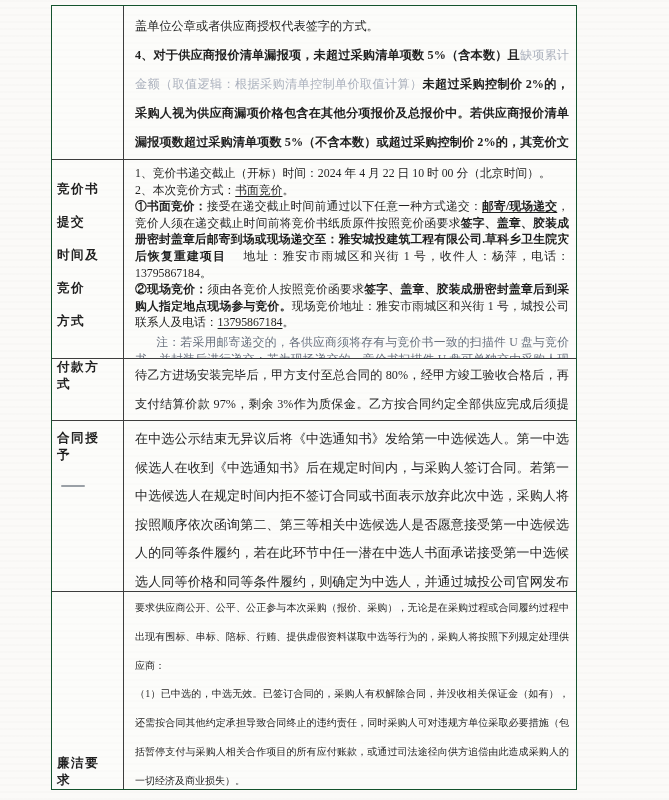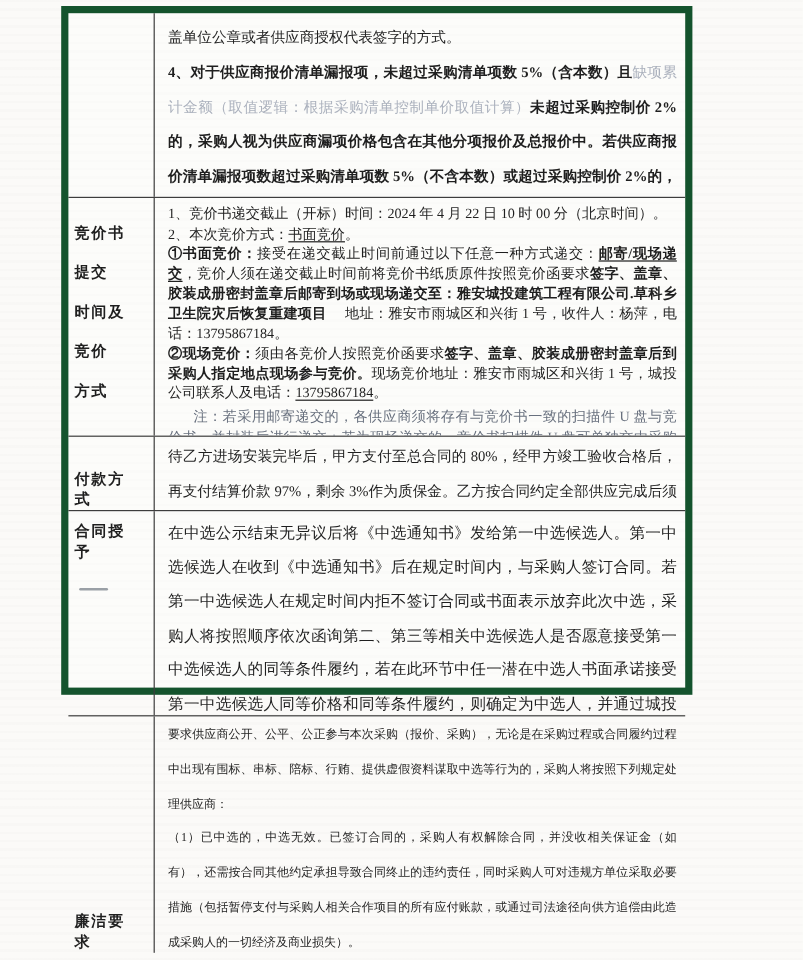--- a/index.html
+++ b/index.html
@@ -9,22 +9,22 @@
       repeating-linear-gradient(180deg, rgba(0,0,0,0.012) 0 2px, rgba(0,0,0,0) 2px 7px),
       #fbfaf8;
     font-family:"Liberation Serif","DejaVu Serif",serif;
     color:#1f1f1f;
     overflow:hidden;
     position:relative;
   }
   .doc-table{
     position:absolute;
     left:51px;top:5px;
-    width:526px;height:574px;
-    border:6px solid #14532d;
+    width:526px;height:785px;
+    border:1px solid #14532d;
     box-sizing:border-box;
     background:rgba(255,255,255,0.35);
   }
   .trow{
     display:flex;
     box-sizing:border-box;
     border-bottom:1px solid #3d3d3d;
   }
   .trow:last-child{border-bottom:none;}
   .hcell{
@@ -51,21 +51,21 @@
   .r4{height:171px;}
   .r5{height:197px;}
   
   .r1 .bcell{font-size:12.2px;line-height:29px;padding-top:6px;}
   .r2 .bcell{font-size:11.8px;line-height:16.6px;padding-top:5px;}
   .r3 .bcell{font-size:12.2px;line-height:29px;padding-top:2px;}
   .r4 .bcell{font-size:13px;line-height:28.5px;padding-top:4px;}
   .r5 .bcell{font-size:10px;line-height:28.8px;padding-top:2px;}
   
   .r2 .hcell{padding-top:13px;line-height:33px;}
-  .r3 .hcell{display:flex;align-items:flex-end;}
+  .r3 .hcell{display:flex;align-items:flex-start;}
   .r4 .hcell{padding-top:9px;}
   .r5 .hcell{display:flex;align-items:flex-end;}
   
   .b{font-weight:bold;margin-top:45px;}
   .u{text-decoration:underline;text-underline-offset:2px;}
   .faded{color:#abb1bd;}
   .note{color:#68707e;text-indent:1.8em;margin-top:3px;}
   .stray-dash{
     position:absolute;
     left:9px;top:64px;

